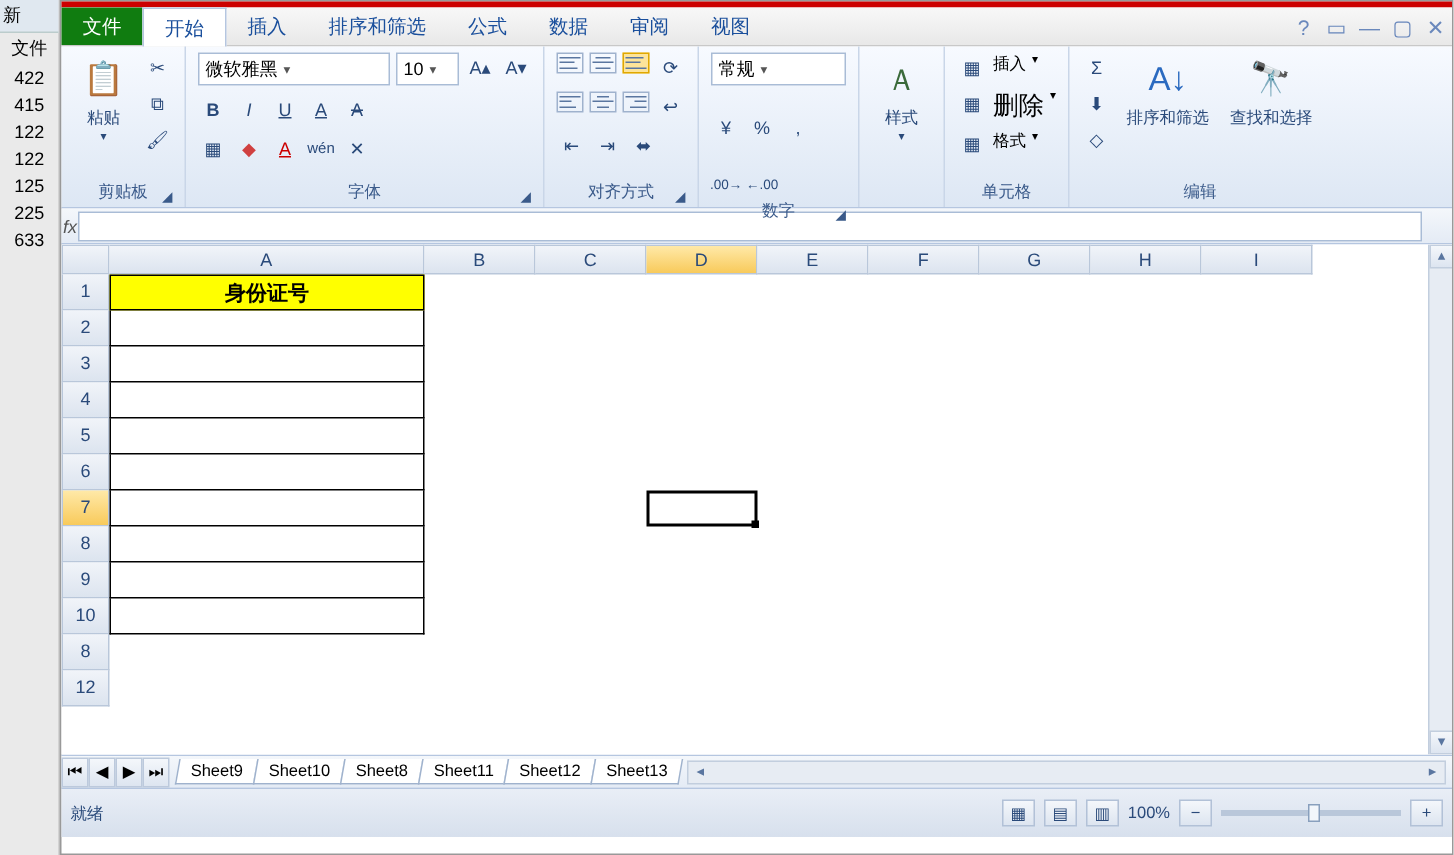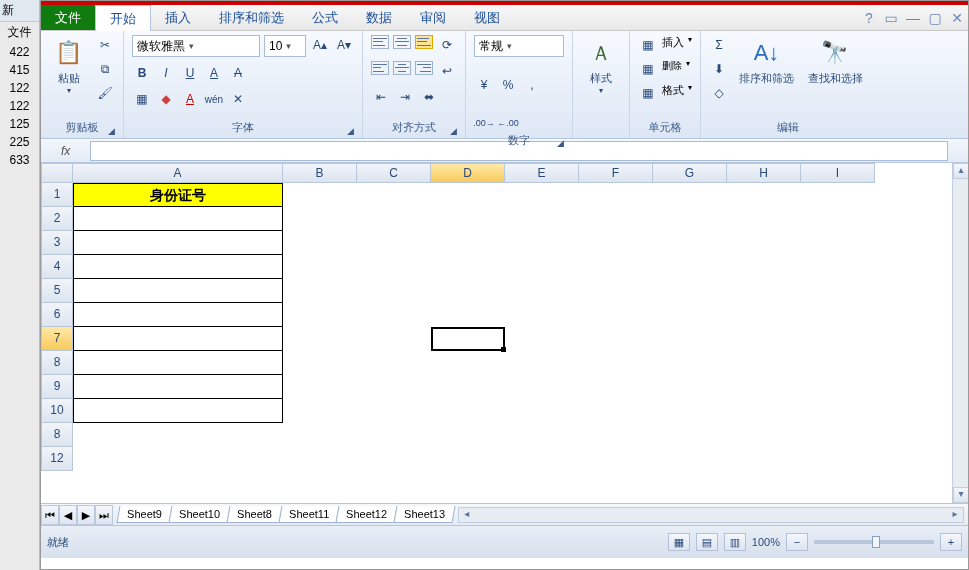--- a/index.html
+++ b/index.html
@@ -22,21 +22,21 @@
 .group .title .launcher { position:absolute; right:0; bottom:0; font-size:9px; color:#3a5a8a; cursor:pointer; }
 .bigbtn { display:flex; flex-direction:column; align-items:center; justify-content:center; font-size:11px; color:#2a4a7a; padding:2px 4px; cursor:pointer; }
 .bigbtn .ico { width:32px; height:32px; margin-bottom:2px; display:flex; align-items:center; justify-content:center; font-size:22px; }
 .minirow { display:flex; gap:4px; }
 .minibtn { width:20px; height:20px; border:1px solid transparent; display:flex; align-items:center; justify-content:center; font-size:12px; color:#2a4a7a; cursor:pointer; }
 .combo { height:22px; border:1px solid #a9bcd6; background:#fff; font-size:12px; padding:0 4px; display:flex; align-items:center; gap:4px; }
 .combo .arr { font-size:9px; color:#555; }
 .stackcol { display:flex; flex-direction:column; gap:4px; }
 .namebox-row { display:flex; align-items:center; background:linear-gradient(#f4f7fb,#e4ebf5); border-bottom:1px solid #b5c6e0; height:24px; font-size:12px; }
 .namebox { width:120px; margin-left:60px; background:#fff; border:1px solid #a9bcd6; text-align:center; padding:2px 4px; }
-.fx { margin:0 20px; font-style:italic; color:#555; }
+.fx { margin:0 1px; font-style:italic; color:#555; }
 .formula { flex:1; background:#fff; border:1px solid #a9bcd6; height:20px; margin-right:20px; }
 .grid-wrap { position:relative; height:340px; overflow:hidden; background:#fff; }
 .colhdrs { display:flex; position:absolute; top:0; left:0; right:16px; height:20px; }
 .corner { width:32px; height:20px; background:linear-gradient(#f1f4f9,#dce4ef); border:1px solid #b9c7da; }
 .colh { height:20px; background:linear-gradient(#f1f4f9,#dce4ef); border:1px solid #b9c7da; border-left:none; text-align:center; font-size:12px; color:#2a4a7a; line-height:18px; cursor:pointer; }
 .colh.sel { background:linear-gradient(#ffe9a8,#f8ca5b); }
 .rowhdrs { position:absolute; top:20px; left:0; width:32px; }
 .rowh { height:24px; width:32px; background:linear-gradient(#f1f4f9,#dce4ef); border:1px solid #b9c7da; border-top:none; text-align:center; font-size:12px; color:#2a4a7a; line-height:22px; cursor:pointer; }
 .rowh.sel { background:linear-gradient(#ffe9a8,#f8ca5b); }
 .cells { position:absolute; top:20px; left:32px; right:16px; bottom:0; }
@@ -243,21 +243,21 @@
     <div class="group">
       <div class="body">
         <div class="stackcol" style="gap:4px">
           <div class="minirow">
               <span class="minibtn">▦</span>
               <span style="font-size:11px">插入</span>
               <span class="caret">▾</span>
             </div>
           <div class="minirow">
               <span class="minibtn">▦</span>
-              <span style="font-size:10px">删除</span>
+              <span style="font-size:17px">删除</span>
               <span class="caret">▾</span>
             </div>
           <div class="minirow">
               <span class="minibtn">▦</span>
               <span style="font-size:11px">格式</span>
               <span class="caret">▾</span>
             </div>
         </div>
       </div>
       <div class="title"><span>单元格</span></div>

